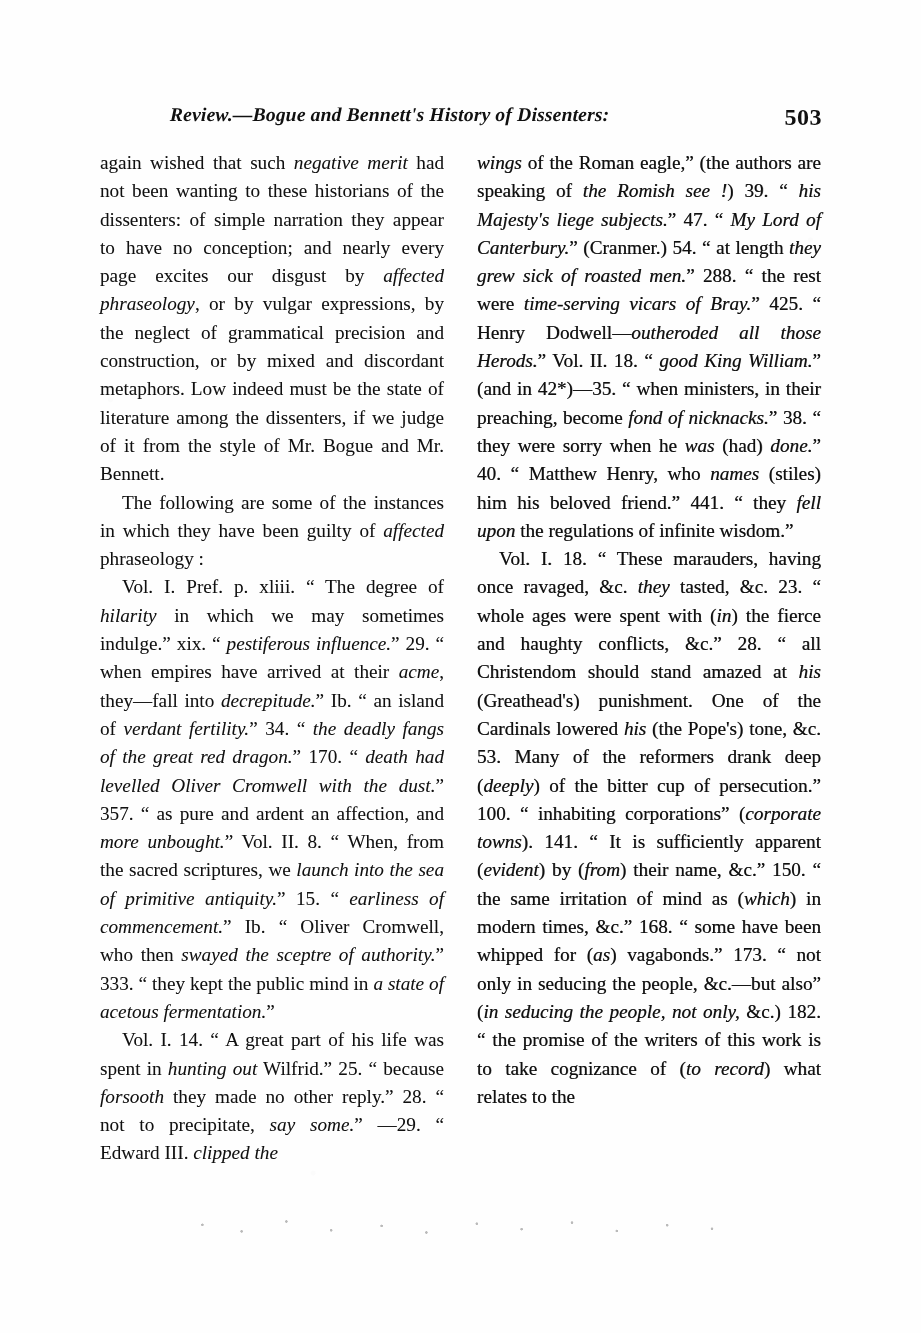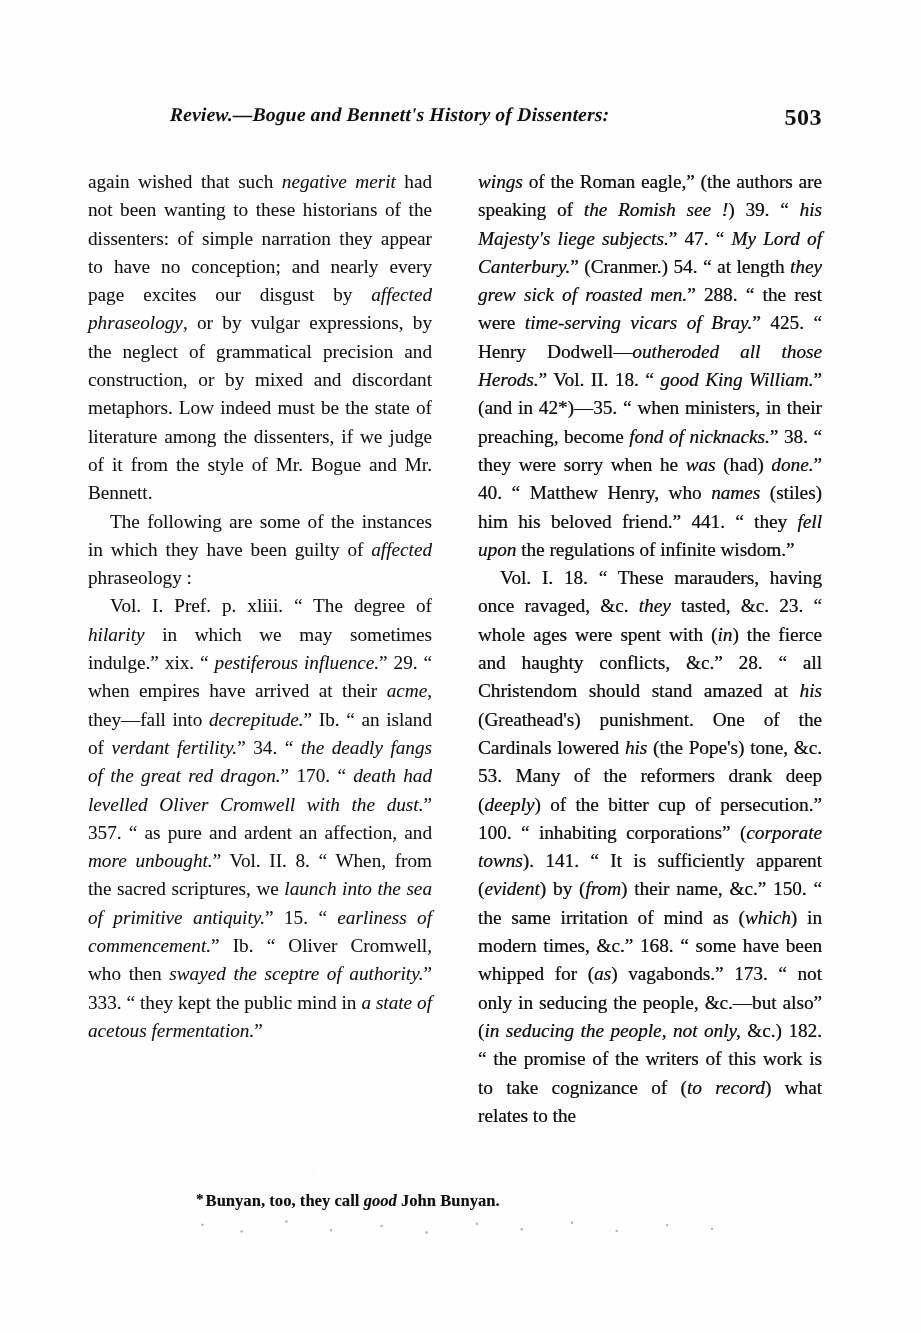--- a/index.html
+++ b/index.html
@@ -57,23 +57,22 @@
     position: absolute;
     right: 0;
     top: 0;
     font-weight: bold;
     font-size: 24px;
     letter-spacing: 0.5px;
   }
   
   .columns {
     display: flex;
-    gap: 46px;
-    margin-top: 30px;
-    justify-content: flex-end;
+    gap: 33px;
+    margin-top: 11px;
   }
   .col {
     width: 344px;
     flex: 0 0 344px;
   }
   p.tb {
     margin: 0;
     font-size: 19.2px;
     line-height: 28.3px;
     text-align: justify;
@@ -158,29 +157,26 @@
       <span class="head-title">Review.—Bogue and Bennett's History of Dissenters:</span>
       <span class="head-page">503</span>
     </div>
 
     <div class="columns">
 
       <div class="col left">
         <p class="tb">again wished that such <i>negative merit</i> had not been wanting to these historians of the dissenters: of simple narration they appear to have no conception; and nearly every page excites our disgust by <i>affected phraseology</i>, or by vulgar expressions, by the neglect of grammatical precision and construction, or by mixed and discordant metaphors. Low indeed must be the state of literature among the dissenters, if we judge of it from the style of Mr. Bogue and Mr. Bennett.</p>
         <p class="tb indent">The following are some of the instances in which they have been guilty of <i>affected</i> phraseology :</p>
         <p class="tb indent">Vol. I. Pref. p. xliii. “ The degree of <i>hilarity</i> in which we may sometimes indulge.” xix. “ <i>pestiferous influence.</i>” 29. “ when empires have arrived at their <i>acme</i>, they—fall into <i>decrepitude.</i>” Ib. “ an island of <i>verdant fertility.</i>” 34. “ <i>the deadly fangs of the great red dragon.</i>” 170. “ <i>death had levelled Oliver Cromwell with the dust.</i>” 357. “ as pure and ardent an affection, and <i>more unbought.</i>” Vol. II. 8. “ When, from the sacred scriptures, we <i>launch into the sea of primitive antiquity.</i>” 15. “ <i>earliness of commencement.</i>” Ib. “ Oliver Cromwell, who then <i>swayed the sceptre of authority.</i>” 333. “ they kept the public mind in <i>a state of acetous fermentation.</i>”</p>
+        <p class="tb indent">Vol. I. 14. “ A great part of his life was spent in <i>hunting out</i> Wilfrid.” 25. “ because <i>forsooth</i> they made no other reply.” 28. “ not to precipitate, <i>say some.</i>” —29. “ Edward III. <i>clipped the</i></p>
       </div>
 
       <div class="col right">
         <p class="tb"><i>wings</i> of the Roman eagle,” (the authors are speaking of <i>the Romish see !</i>) 39. “ <i>his Majesty's liege subjects.</i>” 47. “ <i>My Lord of Canterbury.</i>” (Cranmer.) 54. “ at length <i>they grew sick of roasted men.</i>” 288. “ the rest were <i>time-serving vicars of Bray.</i>” 425. “ Henry Dodwell—<i>outheroded all those Herods.</i>” Vol. II. 18. “ <i>good King William.</i>” (and in 42*)—35. “ when ministers, in their preaching, become <i>fond of nicknacks.</i>” 38. “ they were sorry when he <i>was</i> (had) <i>done.</i>” 40. “ Matthew Henry, who <i>names</i> (stiles) him his beloved friend.” 441. “ they <i>fell upon</i> the regulations of infinite wisdom.”</p>
         <p class="tb indent">Vol. I. 18. “ These marauders, having once ravaged, &amp;c. <i>they</i> tasted, &amp;c. 23. “ whole ages were spent with (<i>in</i>) the fierce and haughty conflicts, &amp;c.” 28. “ all Christendom should stand amazed at <i>his</i> (Greathead's) punishment. One of the Cardinals lowered <i>his</i> (the Pope's) tone, &amp;c. 53. Many of the reformers drank deep (<i>deeply</i>) of the bitter cup of persecution.” 100. “ inhabiting corporations” (<i>corporate towns</i>). 141. “ It is sufficiently apparent (<i>evident</i>) by (<i>from</i>) their name, &amp;c.” 150. “ the same irritation of mind as (<i>which</i>) in modern times, &amp;c.” 168. “ some have been whipped for (<i>as</i>) vagabonds.” 173. “ not only in seducing the people, &amp;c.—but also” (<i>in seducing the people, not only,</i> &amp;c.) 182. “ the promise of the writers of this work is to take cognizance of (<i>to record</i>) what relates to the</p>
       </div>
 
     </div>
   </div>
 
-  <div class="footnote">
-    <hr class="footnote-rule">
-    <p class="footnote-text"><span class="fn-marker">*</span><span>Bunyan, too, they call <i>good</i> John Bunyan.</span></p>
-  </div>
 
   <div class="scan-specks"></div>
 </div>
 
 </body></html>

